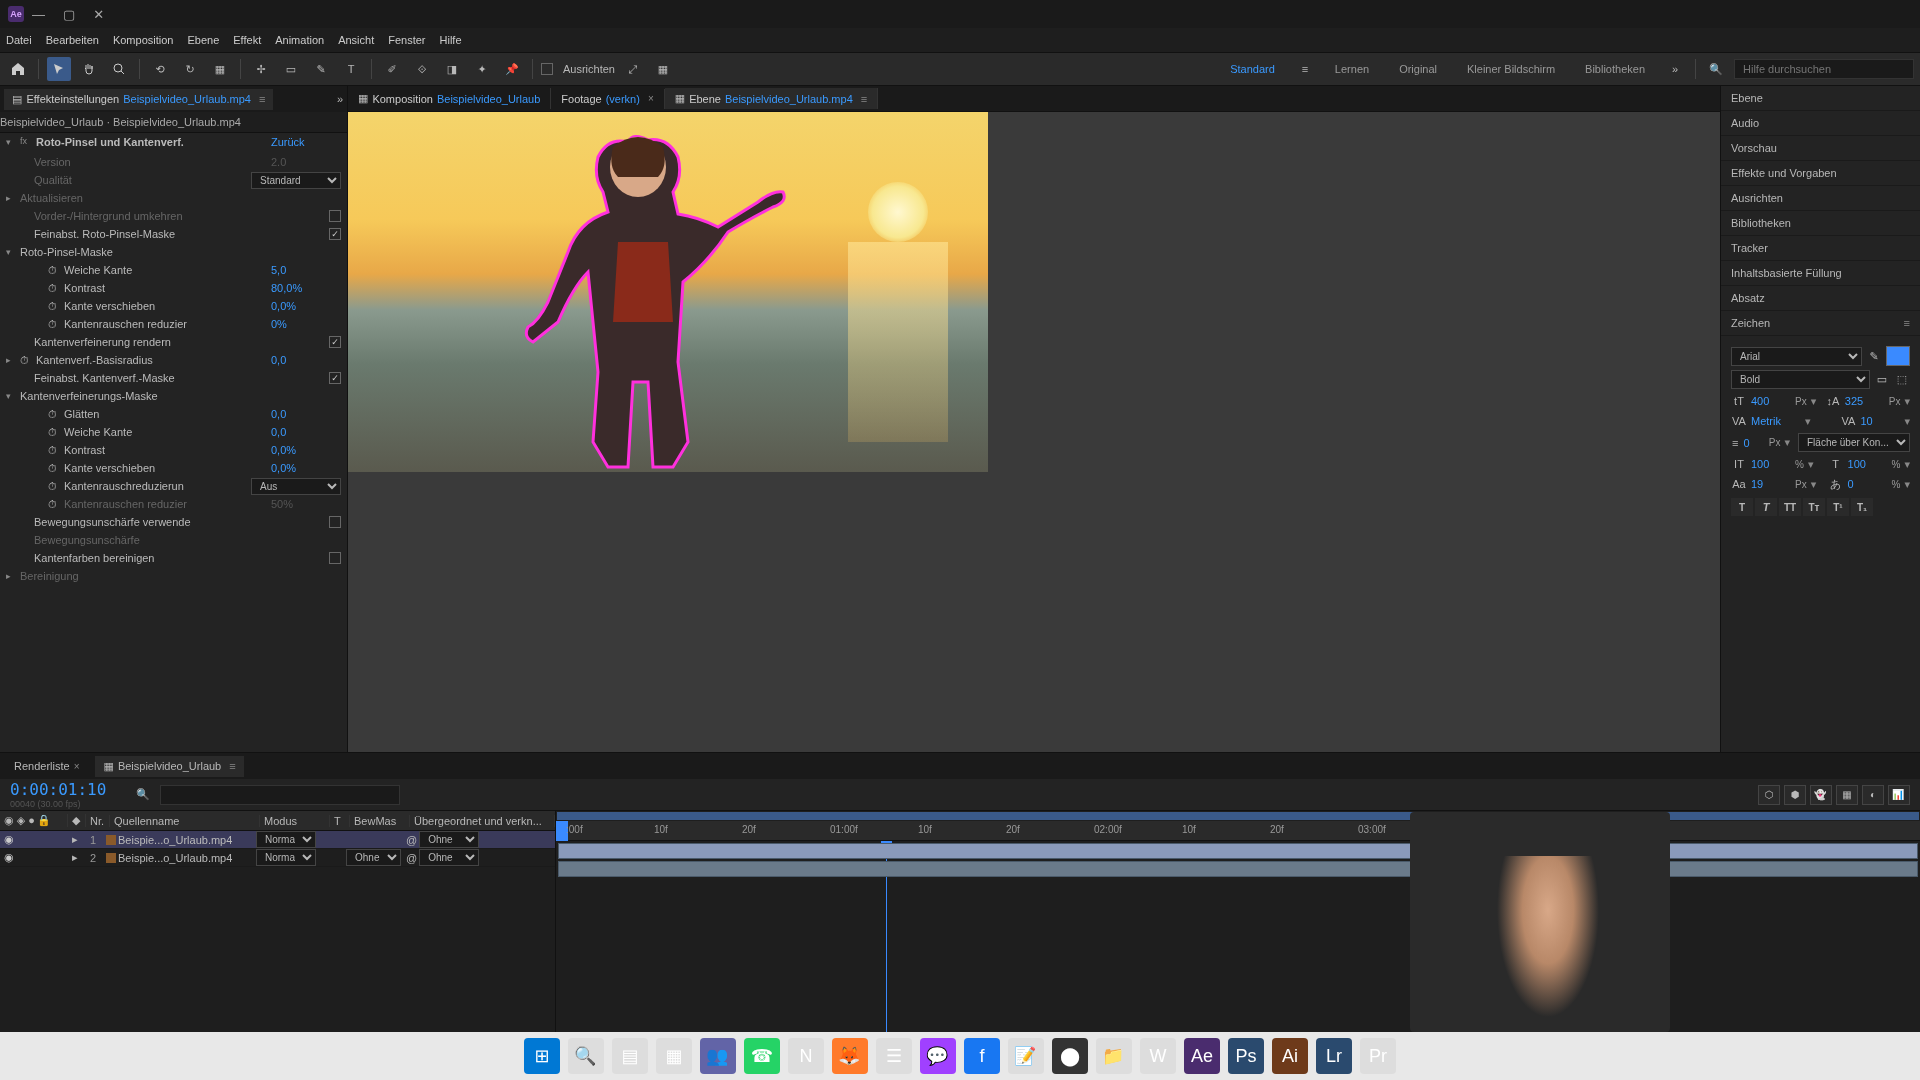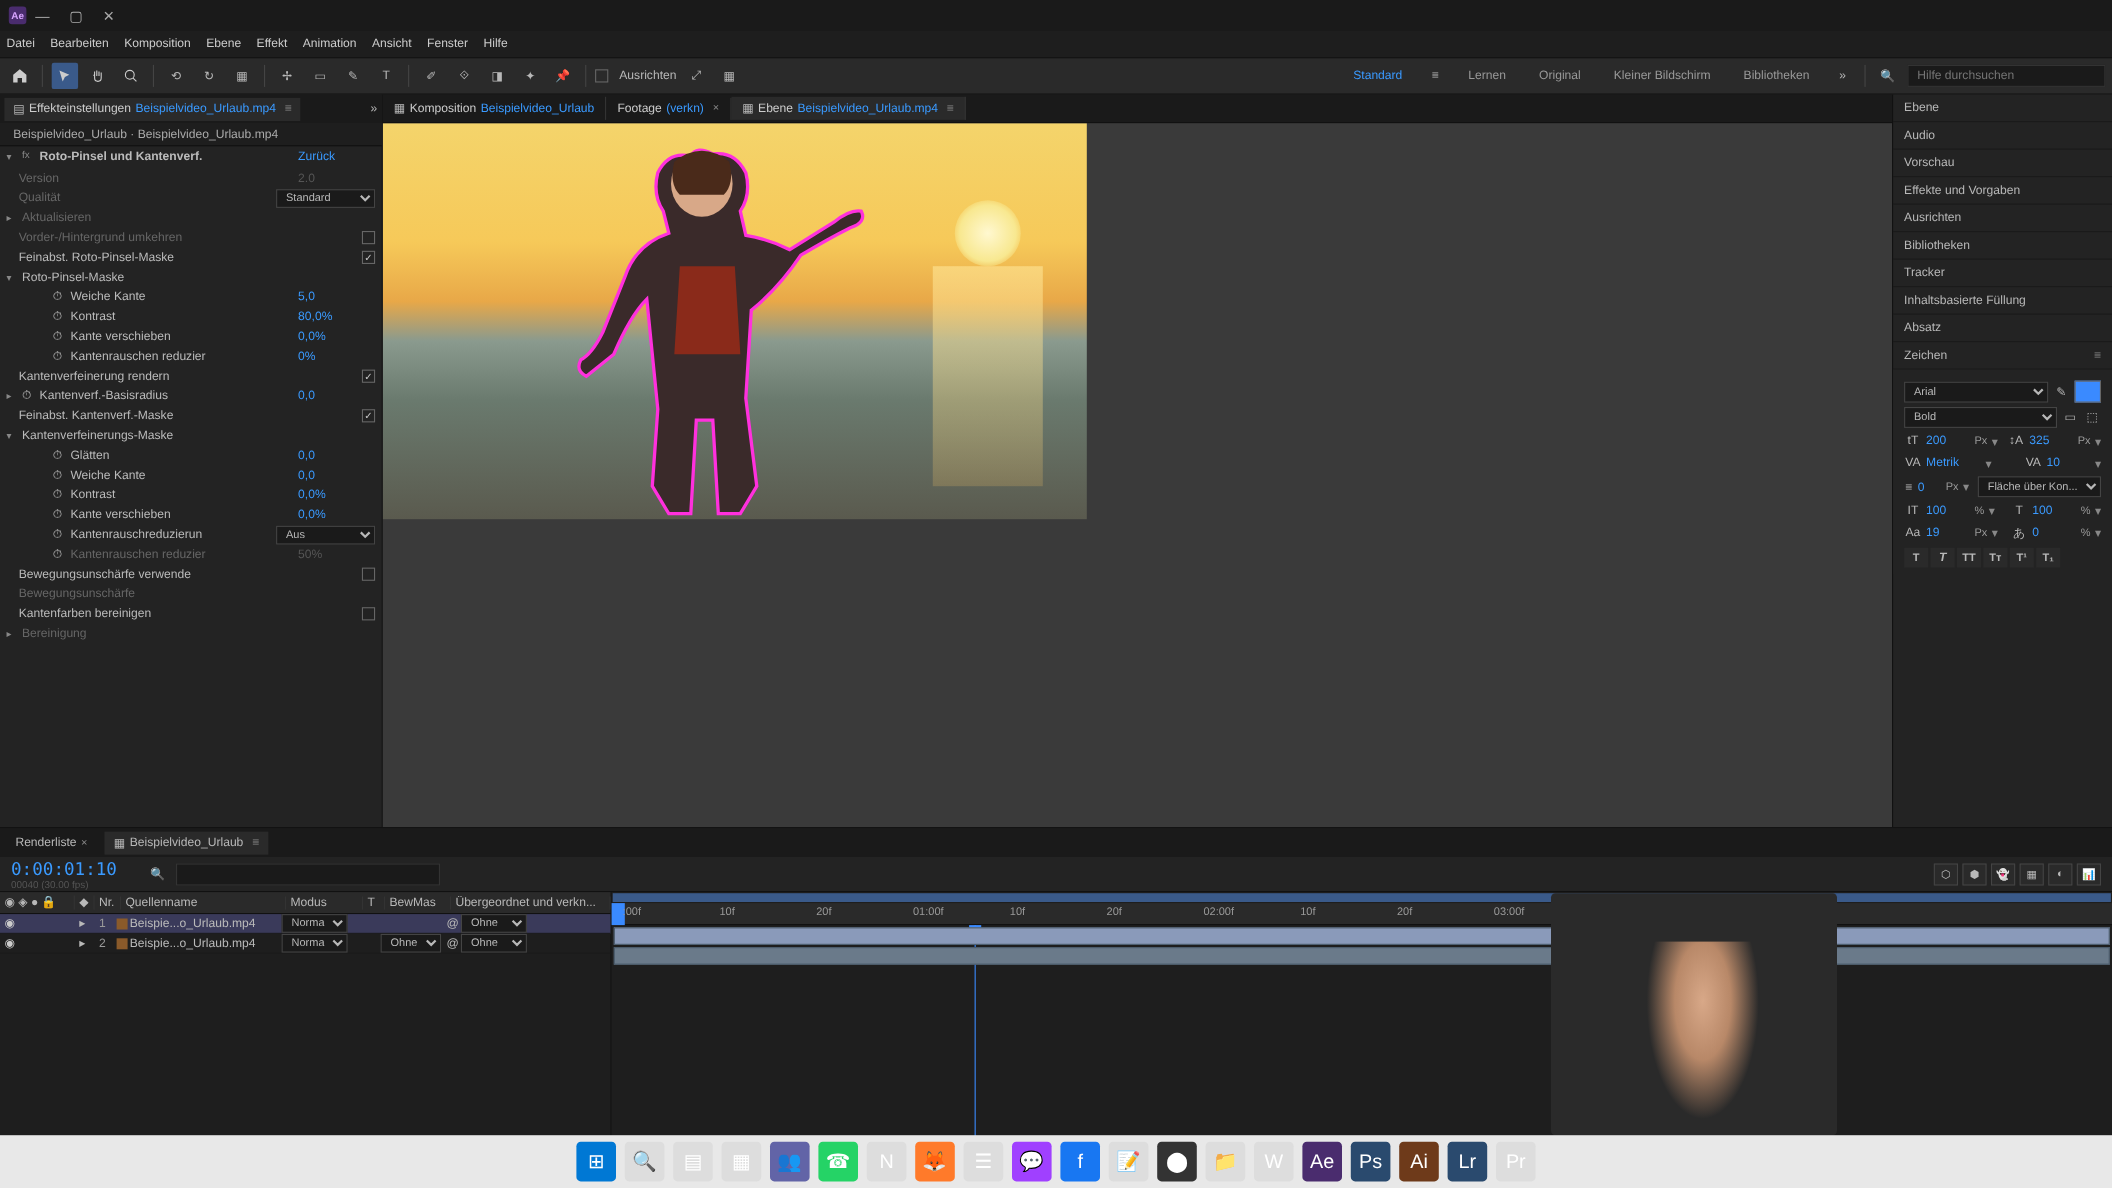--- a/index.html
+++ b/index.html
@@ -21,34 +21,34 @@
 .toolbar .wslabel{color:#999;margin:0 12px;cursor:pointer}
 .toolbar .search{background:#1a1a1a;border:1px solid #333;padding:3px 8px;width:180px;color:#888}
 .main{display:flex;height:calc(100% - 28px - 24px - 34px)}
 .left-panel{width:348px;background:#232323;border-right:1px solid #111;display:flex;flex-direction:column}
 .tabs{height:26px;display:flex;align-items:center;background:#1a1a1a;padding:0 4px;gap:4px}
 .tabs .tab{padding:4px 8px;display:flex;align-items:center;gap:4px;cursor:pointer}
 .tabs .tab.active{background:#2a2a2a}
 .tabs .tablabel{color:#ccc}
 .tabs .tabfile{color:#3a9aff}
 .tabs .ham{color:#888;margin-left:4px}
-.breadcrumb{padding:4px 12px;color:#aaa;background:#1e1e1e;border-bottom:1px solid #111}
+.breadcrumb{padding:4px 0;color:#aaa;background:#1e1e1e;border-bottom:1px solid #111}
 .effect-tree{flex:1;overflow:auto;padding:2px 0}
 .erow{display:flex;align-items:center;padding:2px 6px;height:18px;gap:4px}
 .erow .twirl{width:10px;color:#888;font-size:9px;cursor:pointer}
 .erow .fx{width:12px;height:12px;color:#888;font-size:9px}
 .erow .sw{width:12px;height:12px}
 .erow .label{flex:1;color:#bbb}
 .erow .label.dim{color:#666}
 .erow .val{color:#3a9aff;width:70px;cursor:pointer}
 .erow .val.dim{color:#555}
 .erow .chk{width:12px;height:12px;border:1px solid #666;display:flex;align-items:center;justify-content:center}
 .erow .chk.on::after{content:"✓";font-size:9px;color:#ccc}
 .erow .dd{width:90px;background:#1a1a1a;border:1px solid #444;padding:1px 4px;font-size:10px}
-.erow.ind1{padding-left:3px}
+.erow.ind1{padding-left:20px}
 .erow.ind2{padding-left:34px}
 .center{flex:1;display:flex;flex-direction:column;background:#1a1a1a}
 .center-tabs{height:26px;display:flex;align-items:center;background:#1a1a1a;border-bottom:1px solid #111}
 .center-tabs .ctab{padding:4px 10px;display:flex;align-items:center;gap:4px;cursor:pointer;border-right:1px solid #333}
 .center-tabs .ctab.active{background:#2a2a2a}
 .center-tabs .close{color:#888;margin-left:4px;font-size:10px}
 .viewer{flex:1;display:flex;align-items:flex-start;justify-content:flex-start;background:#3a3a3a;position:relative;overflow:hidden}
 .video-frame{width:640px;height:360px;position:relative;background:linear-gradient(to bottom,#f4d46b 0%,#f6c959 30%,#e8a848 45%,#8a9a8e 55%,#6a7a6e 70%,#5a5a4e 100%)}
 .sun{position:absolute;right:60px;top:70px;width:60px;height:60px;border-radius:50%;background:radial-gradient(circle,#fff8d0 0%,#f8e890 60%,transparent 80%)}
 .sunpath{position:absolute;right:40px;top:130px;width:100px;height:200px;background:linear-gradient(to bottom,rgba(255,230,150,0.6),rgba(255,200,100,0.2))}
@@ -472,21 +472,21 @@
         <span class="cicon">✎</span>
         <span class="cswatch"></span>
       </div>
       <div class="char-row">
         <select class="cdd"><option>Bold</option></select>
         <span class="cicon">▭</span>
         <span class="cicon">⬚</span>
       </div>
       <div class="char-row">
         <span class="cicon">tT</span>
-        <span class="cval">200</span>
+        <span class="cval">400</span>
         <span class="cunit">Px</span>
           <span style="color:#888">▾</span>
         <span style="flex:1"></span>
         <span class="cicon">↕A</span>
         <span class="cval">325</span>
         <span class="cunit">Px</span>
           <span style="color:#888">▾</span>
       </div>
       <div class="char-row">
         <span class="cicon">VA</span>

